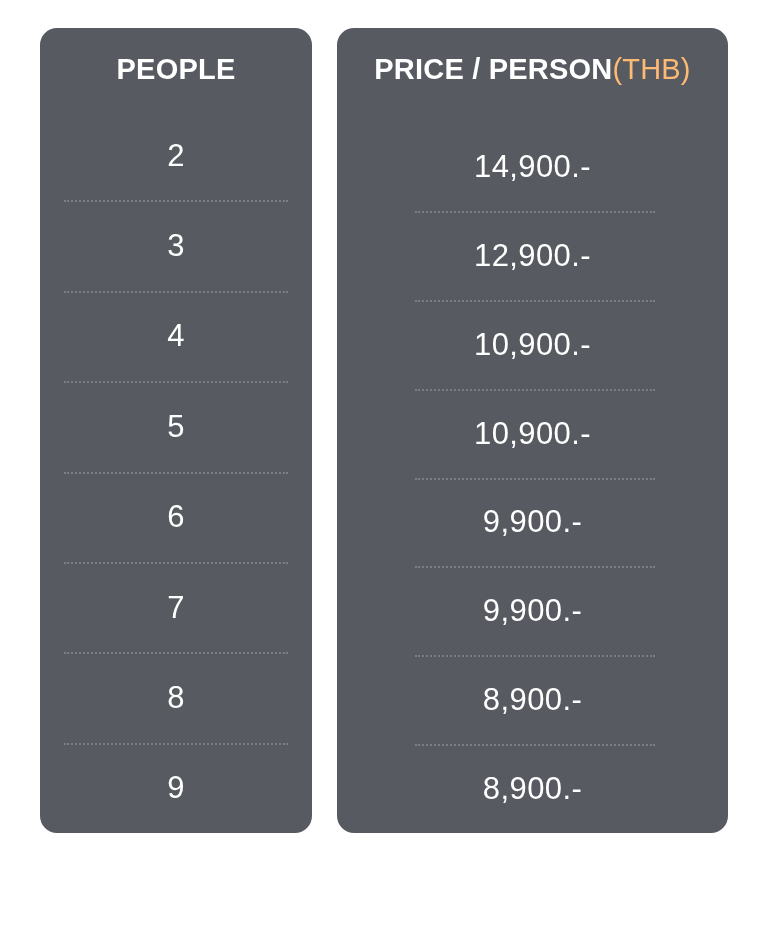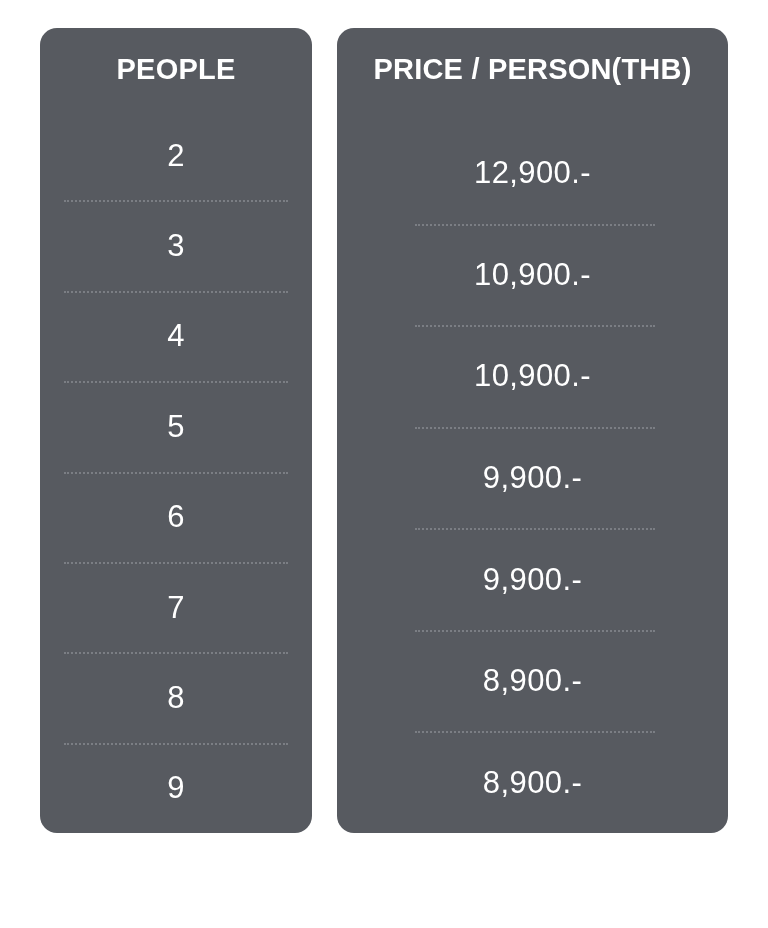--- a/index.html
+++ b/index.html
@@ -68,22 +68,22 @@
     white-space: nowrap;
   }
 
   .panel-header .hdr-strong {
     font-size: 29px;
     font-weight: 700;
   }
 
   .panel-header .hdr-light {
     font-size: 29px;
-    font-weight: 700;
-    color: #ffffff;
+    font-weight: 400;
+    color: #fdba74;
   }
 
   .rows {
     flex: 1 1 auto;
     display: flex;
     flex-direction: column;
     padding: 0;
   }
 
   .row {
@@ -162,20 +162,23 @@
 
     <div class="panel-spacer"></div>
 
     <div class="panel panel-price">
       <div class="panel-header">
         <span class="hdr-strong">PRICE / PERSON</span>
         <span class="hdr-light">(THB)</span>
       </div>
       <div class="rows">
           <div class="row">
+            <span class="cell-value">14,900.-</span>
+          </div>
+          <div class="row">
             <span class="cell-value">12,900.-</span>
           </div>
           <div class="row">
             <span class="cell-value">10,900.-</span>
           </div>
           <div class="row">
             <span class="cell-value">10,900.-</span>
           </div>
           <div class="row">
             <span class="cell-value">9,900.-</span>

